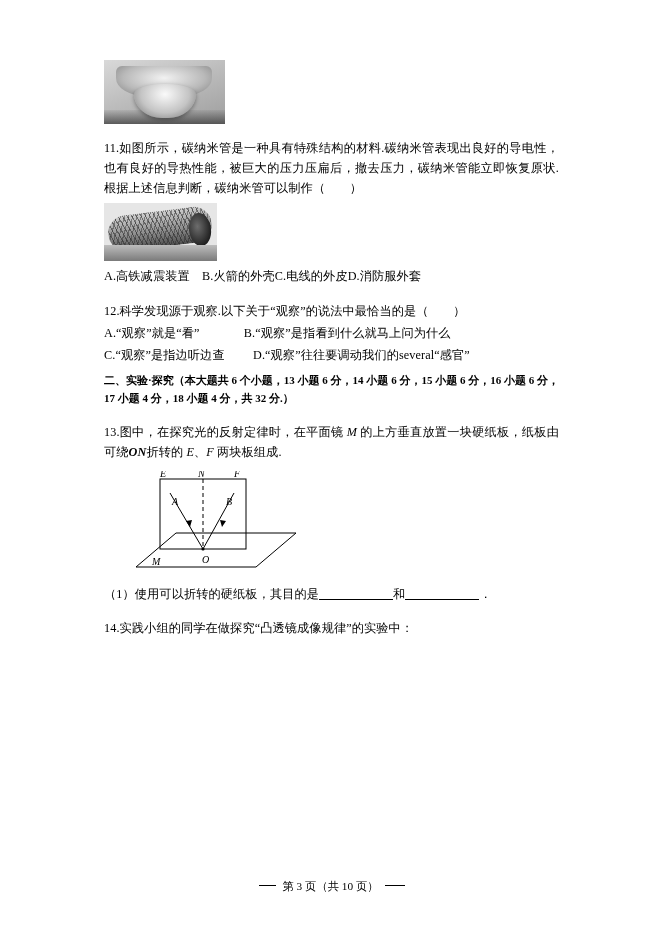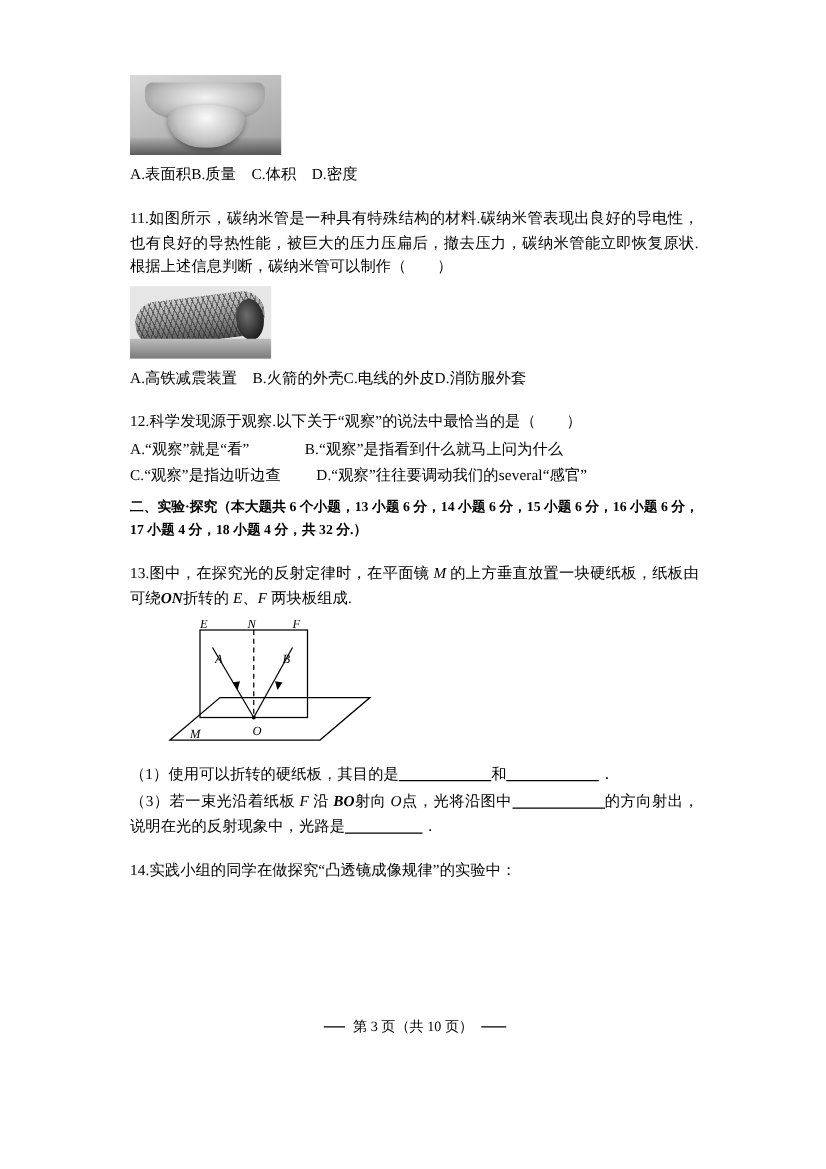--- a/index.html
+++ b/index.html
@@ -142,21 +142,21 @@
   .b-lg { width: 74px; }
   .b-xl { width: 86px; }
 
   .ital { font-style: italic; }
   .bolditalic { font-weight: bold; font-style: italic; }
 
   
   .footer {
     position: absolute;
     left: 0;
-    top: 812px;
+    top: 876px;
     width: 661px;
     text-align: center;
   }
   .footer .rule {
     position: absolute;
     left: 259px;
     top: 9px;
     width: 146px;
     border-top: 1px solid #000;
   }
@@ -171,21 +171,20 @@
 </head>
 <body>
 
 <div class="page">
   <div class="content">
 
     <div class="img1">
       <div class="shadow-band"></div>
     </div>
 
-    <p class="para">A.表面积B.质量　C.体积　D.密度</p>
 
     <p class="para gap-sm">11.如图所示，碳纳米管是一种具有特殊结构的材料.碳纳米管表现出良好的导电性，也有良好的导热性能，被巨大的压力压扁后，撤去压力，碳纳米管能立即恢复原状.根据上述信息判断，碳纳米管可以制作（　　）</p>
 
     <div class="img2">
       <div class="tube"></div>
       <div class="cap"></div>
       <div class="ground"></div>
     </div>
 
     <p class="para">A.高铁减震装置　B.火箭的外壳C.电线的外皮D.消防服外套</p>
@@ -235,23 +234,20 @@
           <text class="fig-label" x="72" y="92" font-family="Liberation Serif, serif" font-size="10" font-style="italic">O</text>
         </svg>
       </div>
     </div>
 
     <p class="para">
       <span>（1）使用可以折转的硬纸板，其目的是</span><span class="blank b-lg"></span><span>和</span><span class="blank b-lg"></span><span>．</span>
     </p>
 
 
-    <p class="para">
-      <span>（3）若一束光沿着纸板 </span><span class="ital">F</span><span> 沿 </span><span class="bolditalic">BO</span><span>射向 </span><span class="ital">O</span><span>点，光将沿图中</span><span class="blank b-lg"></span><span>的方向射出，说明在光的反射现象中，光路是</span><span class="blank b-md"></span><span>．</span>
-    </p>
 
 
     <p class="para gap-sm">14.实践小组的同学在做探究“凸透镜成像规律”的实验中：</p>
 
   </div>
 
   <div class="footer">
     <div class="rule"></div>
     <span class="ftext">第 3 页（共 10 页）</span>
   </div>

